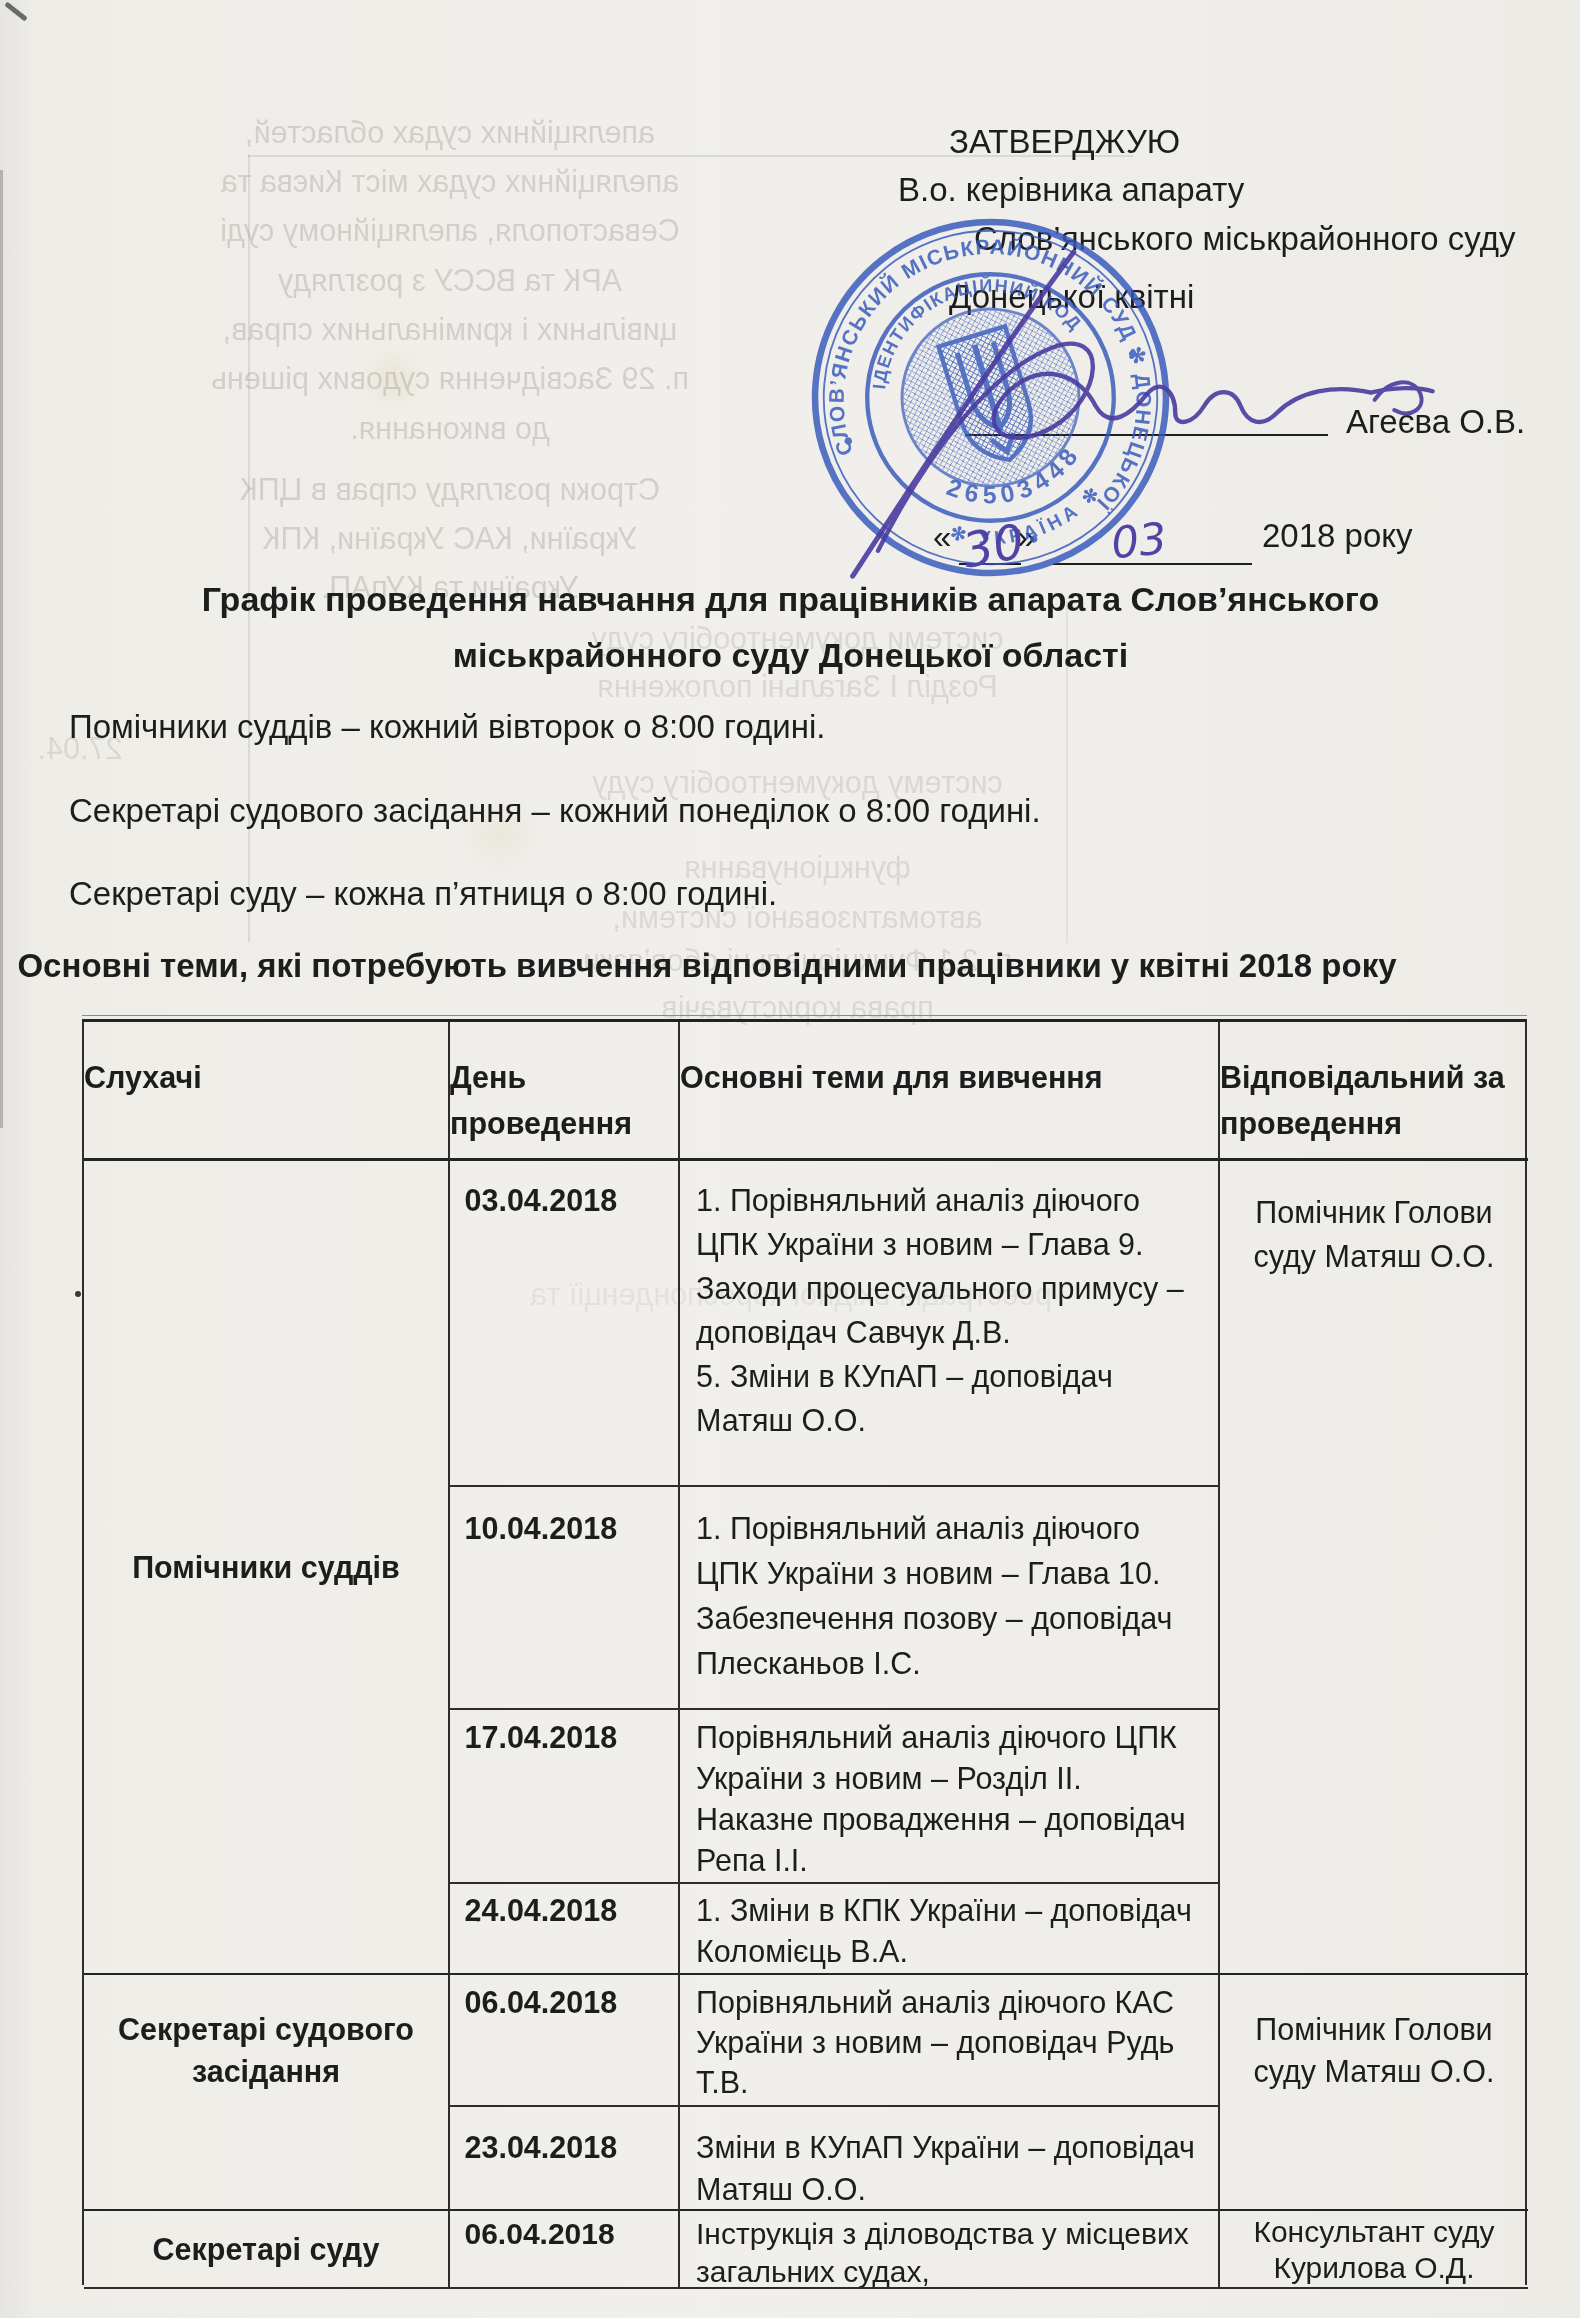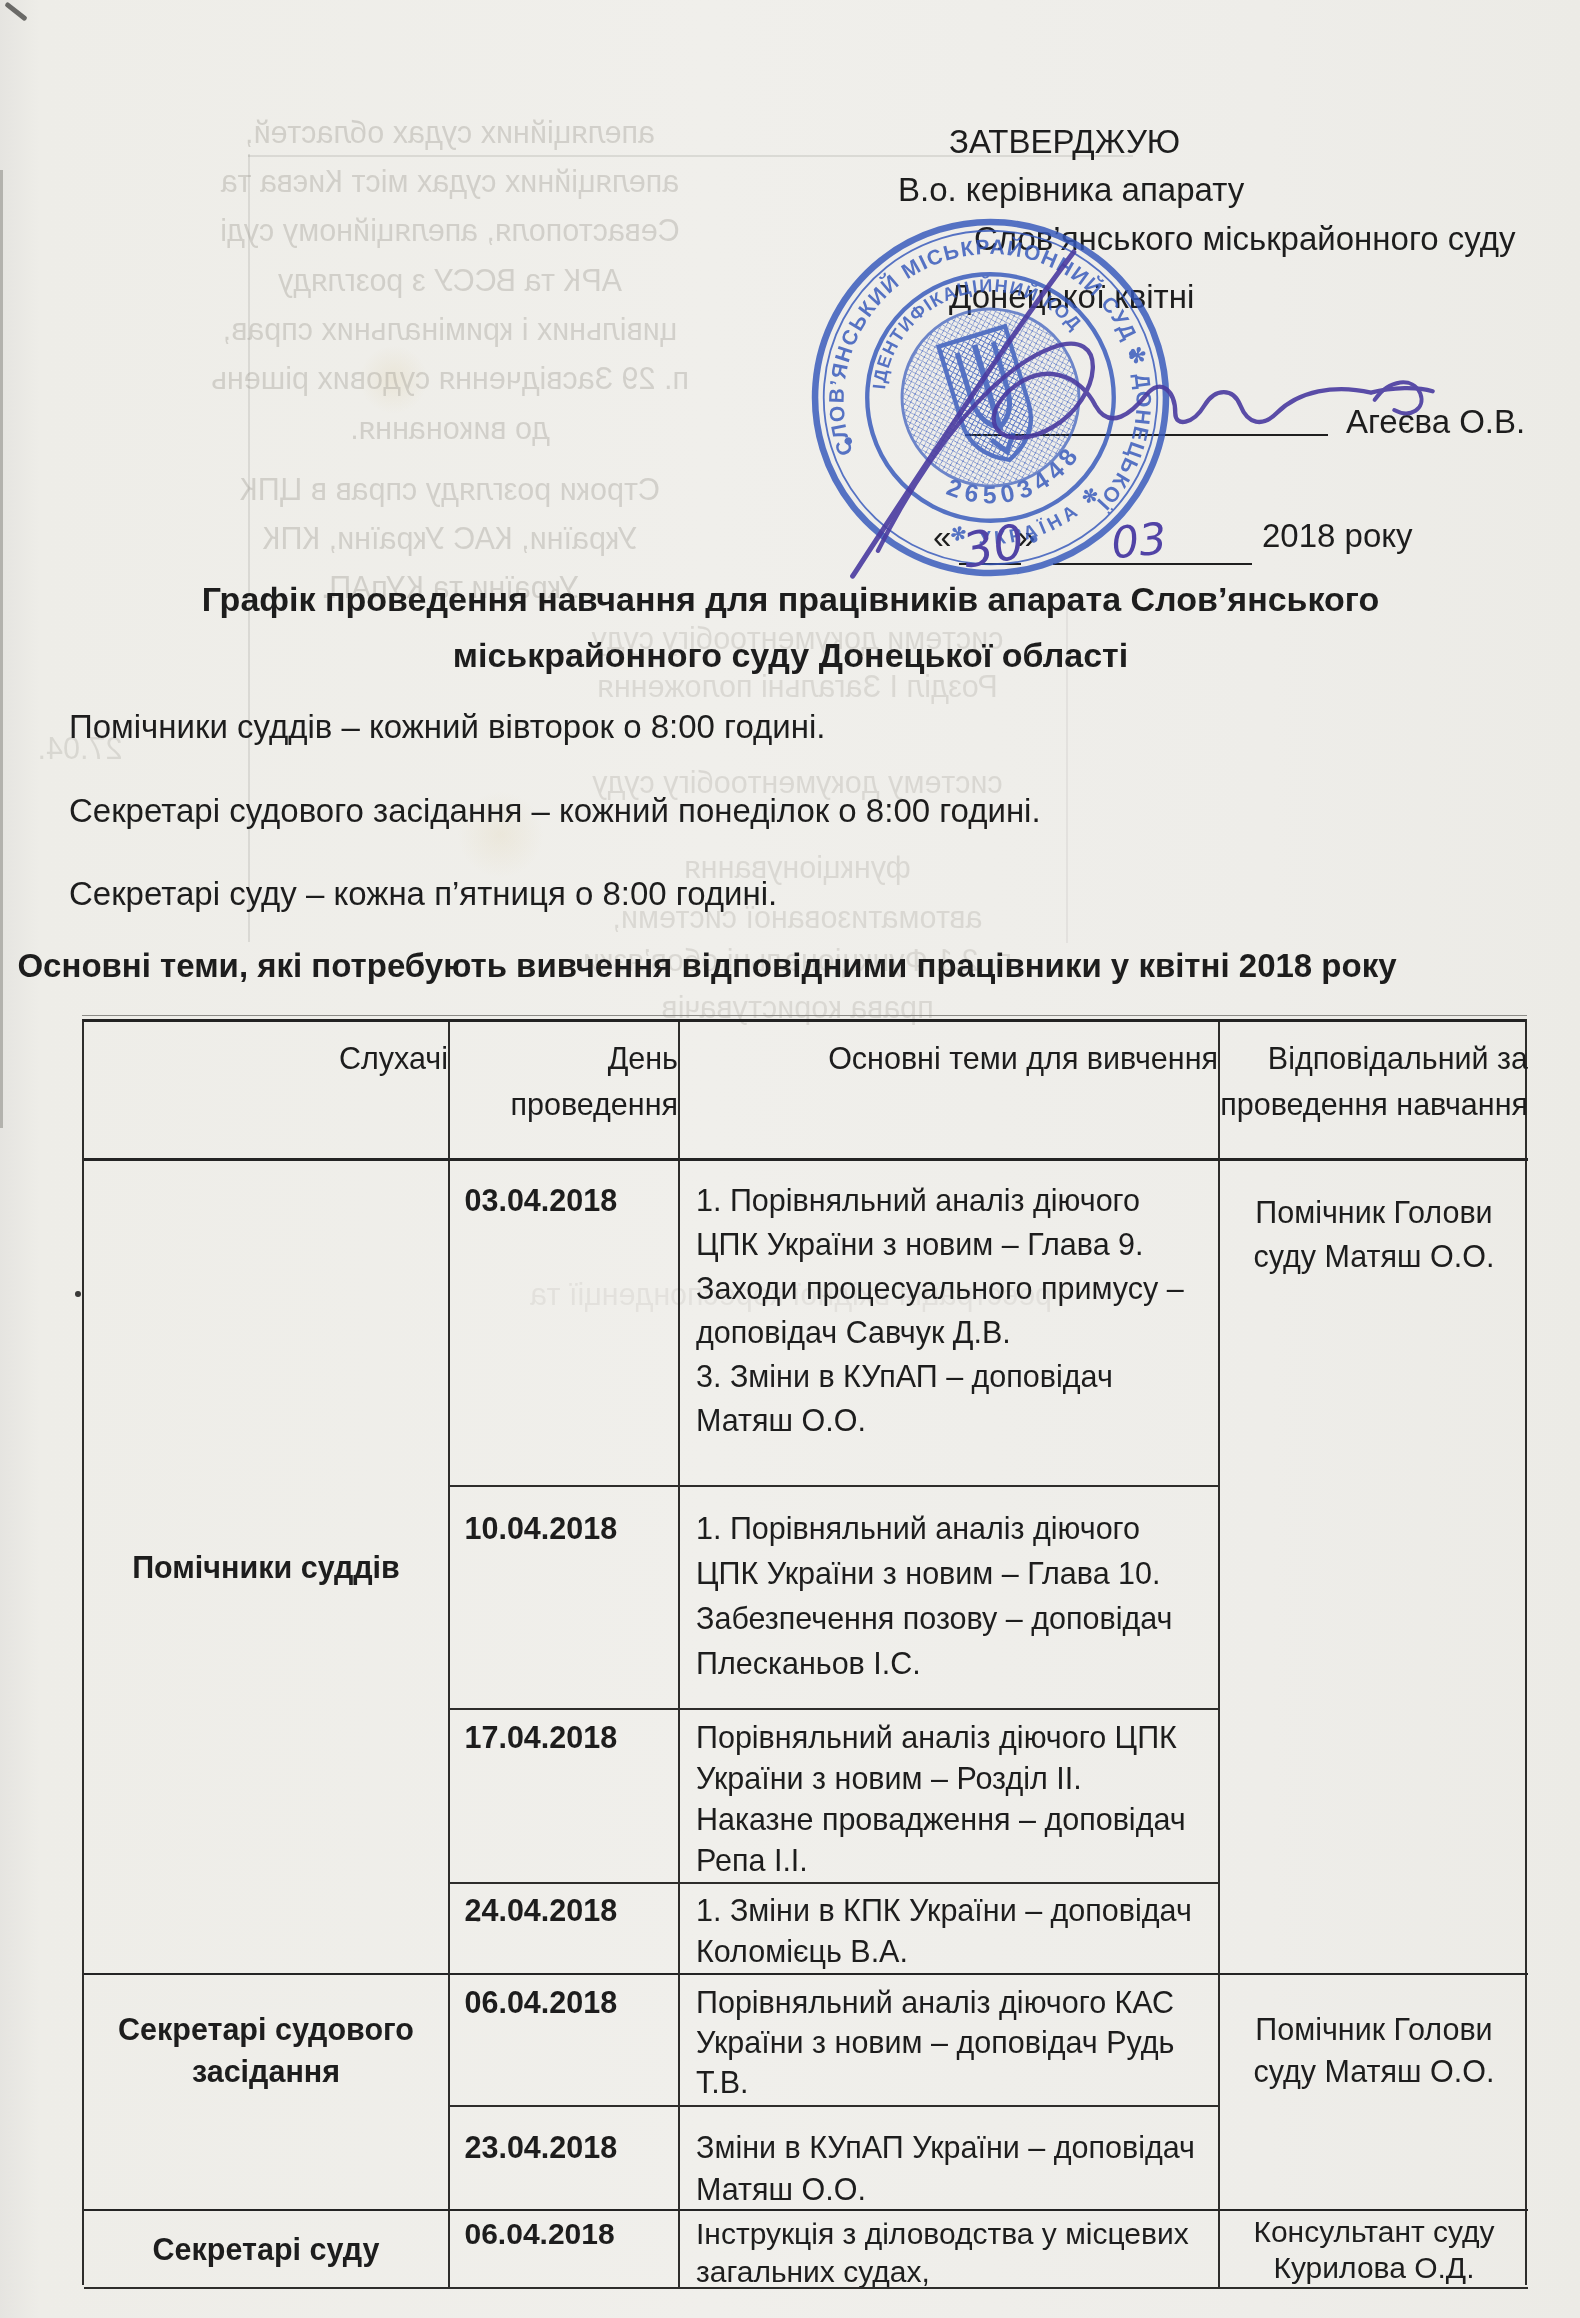--- a/index.html
+++ b/index.html
@@ -25,21 +25,21 @@
   .ttable{position:absolute;left:82px;top:1019px;width:1445px;height:1266px;display:grid;
           grid-template-columns:366px 230px 540px 308px;
           grid-template-rows:139px 326px 223px 174px 91px 132px 104px 78px;
           border-top:3.6px solid #222;border-left:2.2px solid #2e2d2b;border-right:2.2px solid #2e2d2b;
           box-sizing:border-box;font-size:30.5px;}
   .ttable::before{content:"";position:absolute;left:-2.2px;top:-7.3px;width:1445px;height:1.5px;background:#8b8a86;}
   .cell{border-right:2.2px solid #2e2d2b;border-bottom:2.2px solid #2e2d2b;box-sizing:border-box;overflow:hidden;}
   .nobr{border-right:none;}
   .hb{border-bottom:3.6px solid #242424;}
   .gb{border-bottom:2.9px solid #242424;}
-  .hcell{font-weight:normal;text-align:right;padding-top:13px;line-height:46px;}
+  .hcell{font-weight:bold;text-align:left;padding-top:32px;line-height:46px;}
   .acell{font-weight:bold;text-align:center;}
   .acent{display:flex;align-items:center;justify-content:center;line-height:45px;}
   .atop{padding-top:33px;line-height:42px;}
   .dcell{font-weight:bold;padding-left:14.5px;white-space:nowrap;}
   .tcell{padding-left:16px;padding-right:13px;}
   .rcell{text-align:center;padding-left:8.7px;padding-right:8.7px;}
   .p24{padding-top:17.4px;line-height:44px;}
   .p26{padding-top:19px;line-height:45px;}
   .p10a{padding-top:7.3px;line-height:41px;}
   .p8{padding-top:5.8px;line-height:41px;}
@@ -170,21 +170,21 @@
 
     <div class="cell hb hcell" style="grid-area:1/1/2/2;">Слухачі</div>
     <div class="cell hb hcell" style="grid-area:1/3/2/4;">Основні теми для вивчення</div>
     <div class="cell hb hcell" style="grid-area:1/2/2/3;">День проведення</div>
     <div class="cell hb hcell nobr" style="grid-area:1/4/2/5;">Відповідальний за проведення навчання</div>
 
     <div class="cell gb acell acent" style="grid-area:2/1/6/2;">Помічники суддів</div>
     <div class="cell dcell p24" style="grid-area:2/2/3/3;">03.04.2018</div>
     <div class="cell tcell p24" style="grid-area:2/3/3/4;">
       <div>1. Порівняльний аналіз діючого ЦПК України з новим – Глава 9. Заходи процесуального примусу – доповідач Савчук Д.В.</div>
-      <div>3. Зміни в КУпАП – доповідач Матяш О.О.</div>
+      <div>5. Зміни в КУпАП – доповідач Матяш О.О.</div>
     </div>
     <div class="cell gb rcell r40 nobr" style="grid-area:2/4/6/5;">Помічник Голови суду Матяш О.О.</div>
 
     <div class="cell dcell p26" style="grid-area:3/2/4/3;">10.04.2018</div>
     <div class="cell tcell p26" style="grid-area:3/3/4/4;">
       <div>1. Порівняльний аналіз діючого ЦПК України з новим – Глава 10. Забезпечення позову – доповідач Плесканьов І.С.</div>
     </div>
 
     <div class="cell dcell p10a" style="grid-area:4/2/5/3;">17.04.2018</div>
     <div class="cell tcell p10a" style="grid-area:4/3/5/4;">

